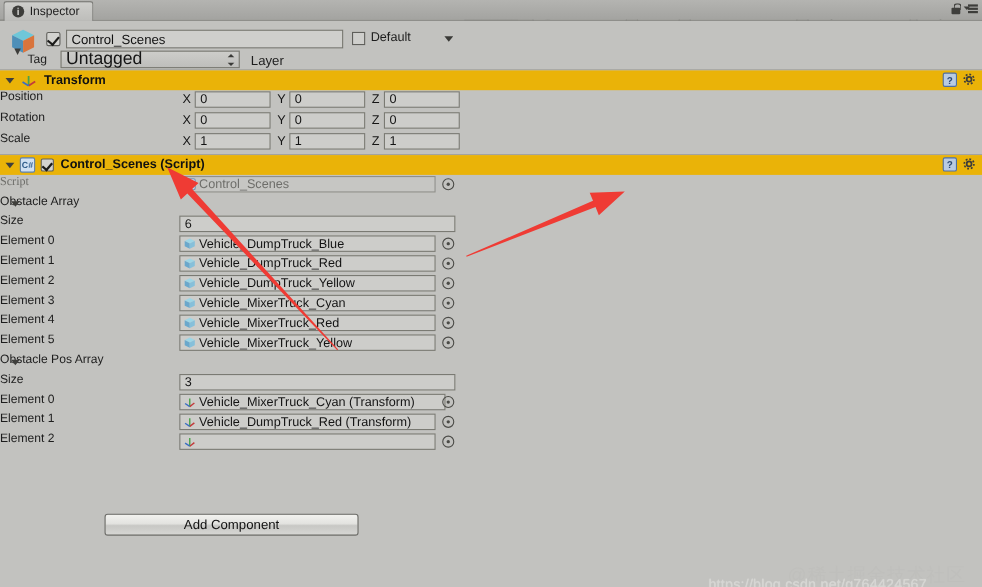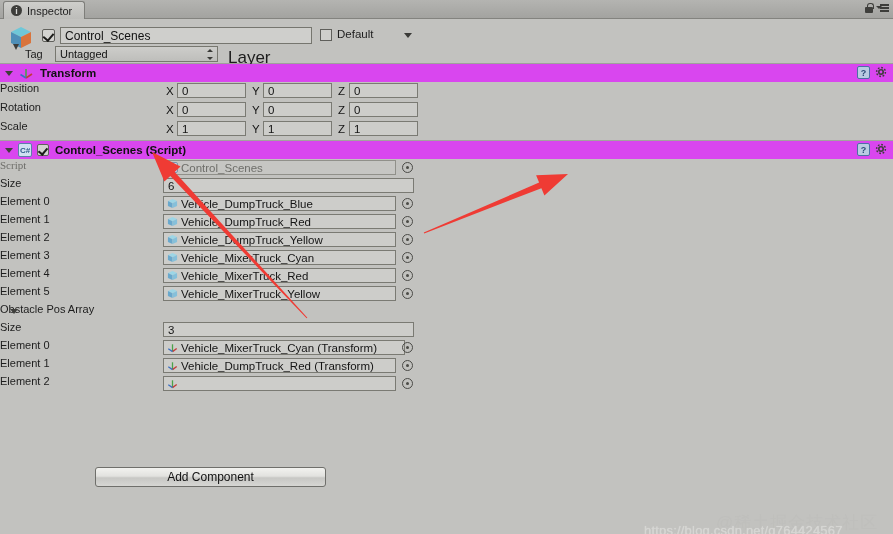--- a/index.html
+++ b/index.html
@@ -257,38 +257,38 @@
   }
   .static-box {
     position: absolute; left: 320px; top: 10px; width: 12px; height: 12px;
     background: #cfcfcc; border: 1px solid #5f5f5b;
   }
   .static-lbl { position: absolute; left: 337px; top: 9px; font-size: 11.5px; }
   .static-caret { position: absolute; left: 404px; top: 14px;
     border-left: 4px solid transparent; border-right: 4px solid transparent; border-top: 5px solid #3a3a37; }
 
   .tag-lbl { position: absolute; left: 25px; top: 29px; font-size: 11px; }
-  .layer-lbl { position: absolute; left: 228px; top: 29px; font-size: 17px; }
+  .layer-lbl { position: absolute; left: 228px; top: 29px; font-size: 12px; }
   .popup {
     position: absolute; top: 27px; height: 16px;
     background: linear-gradient(#cdcdca,#bebebb);
     border: 1px solid #77776f;
     display: flex; align-items: center; padding-left: 4px;
-    font-size: 11px; color: #141414;
+    font-size: 16px; color: #141414;
   }
   .popup .updown {
     position: absolute; right: 4px; top: 2px; width: 6px; height: 11px;
     display: flex; flex-direction: column; justify-content: space-between; align-items: center;
   }
   .popup .updown .u { border-left: 3px solid transparent; border-right: 3px solid transparent; border-bottom: 3px solid #3a3a37; }
   .popup .updown .d { border-left: 3px solid transparent; border-right: 3px solid transparent; border-top: 3px solid #3a3a37; }
 
   
   .comp { position: relative; background: #c2c2bf; border-bottom: 1px solid #a3a39f; }
-  .comp-header { position: relative; height: 18px; display: flex; align-items: center; background: #d946ef; }
+  .comp-header { position: relative; height: 18px; display: flex; align-items: center; background: #eab308; }
   .comp-header .tw { margin-left: 5px; margin-right: 3px; }
   .comp-title { font-weight: bold; font-size: 11.5px; color: #111; margin-left: 6px; }
   .comp-right { position: absolute; right: 5px; top: 2px; display: flex; align-items: center; gap: 5px; }
   .help-ico {
     width: 13px; height: 13px; border: 1px solid #4c6fa5; border-radius: 2px;
     background: #b9cbe2; color: #2d4b78; font-size: 9px; font-weight: bold;
     display: flex; align-items: center; justify-content: center;
   }
   .gear-ico { width: 13px; height: 13px; position: relative; }
 
@@ -588,20 +588,21 @@
               <circle cx="6" cy="6" r="2.2" fill="none" stroke="#3d3d3a" stroke-width="1.6"></circle>
               <circle cx="6" cy="6" r="4.4" fill="none" stroke="#3d3d3a" stroke-width="1.5" stroke-dasharray="1.7 1.7"></circle>
             </svg>
           </span>
         </div>
         <div id="script-rows">
             <div style="position: relative; height: 18px;"><span class="plabel" style="left:10px;top:3px;color:#6e6e6a;font-family:Liberation Serif, serif;">Script</span><span class="objfield disabled" style="left:163px;top:1px;width:233px;">
                 <span class="mini-script"></span>
                 <span>Control_Scenes</span>
               </span><span class="objdot" style="left:402px;top:3px;"></span></div>
+            <div style="position: relative; height: 18px;"><span style="position:absolute;left:10px;top:6px;width:0;height:0;border-left:4px solid transparent;border-right:4px solid transparent;border-top:5px solid #3f3f3c;"></span><span class="plabel" style="left:22px;top:3px;">Obstacle Array</span></div>
             <div style="position: relative; height: 18px;"><span class="plabel" style="left:35px;top:3px;">Size</span><span class="numfield" style="left:163px;top:1px;width:251px;">6</span></div>
             <div style="position: relative; height: 18px;"><span class="plabel" style="left:35px;top:3px;">Element 0</span><span class="objfield" style="left:163px;top:1px;width:233px;">
                 <svg class="mini-cube" viewBox="0 0 12 12">
                   <polygon points="6,1 11,3.4 6,5.8 1,3.4" fill="#9dd6e6"></polygon>
                   <polygon points="1,3.4 6,5.8 6,11 1,8.6" fill="#6aa8cc"></polygon>
                   <polygon points="11,3.4 6,5.8 6,11 11,8.6" fill="#86c0da"></polygon>
                 </svg>
                 <span>Vehicle_DumpTruck_Blue</span>
               </span><span class="objdot" style="left:402px;top:3px;"></span></div>
             <div style="position: relative; height: 18px;"><span class="plabel" style="left:35px;top:3px;">Element 1</span><span class="objfield" style="left:163px;top:1px;width:233px;">

